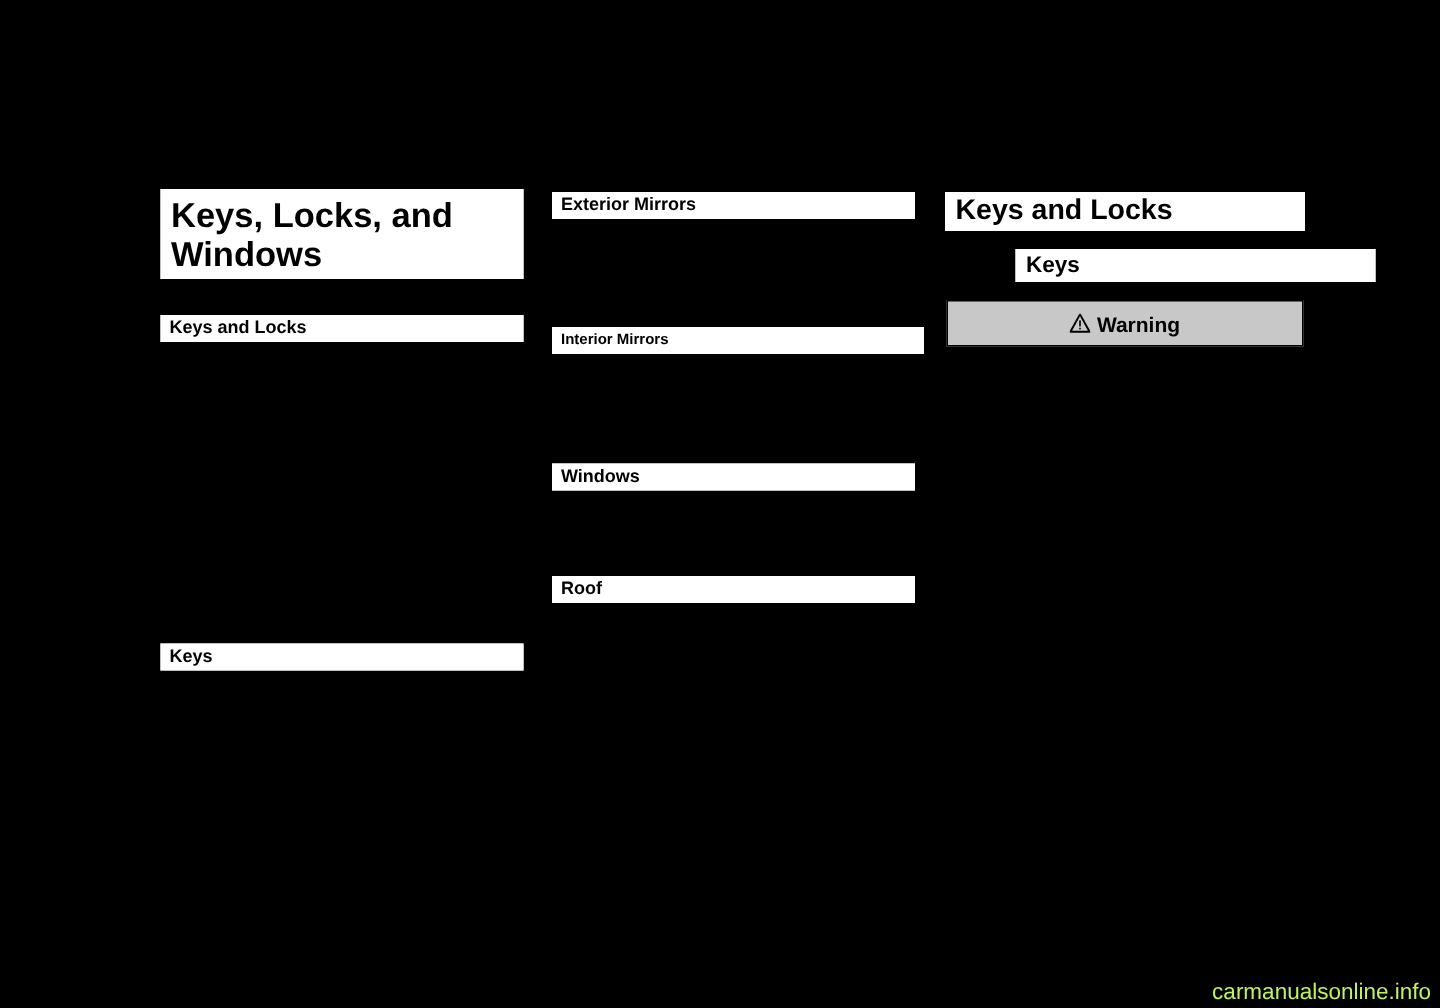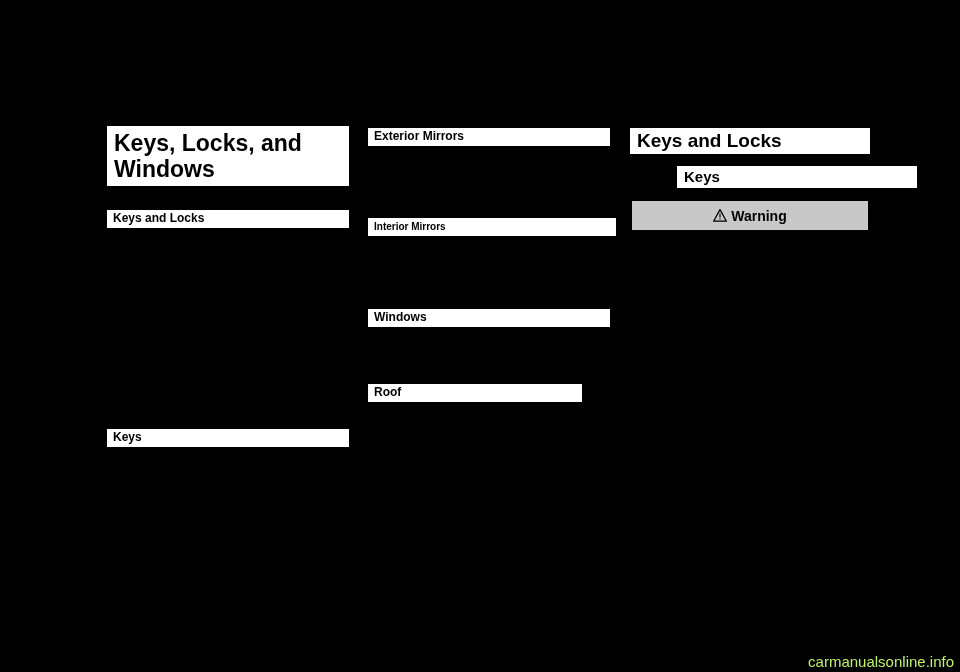--- a/index.html
+++ b/index.html
@@ -71,21 +71,21 @@
   }
   #sec-interior-mirrors {
     left: 368px; top: 218px; width: 248px; height: 18px;
     padding-left: 5px; font-size: 10px;
   }
   #sec-windows {
     left: 368px; top: 309px; width: 242px; height: 18px;
     padding-left: 5px; font-size: 12px;
   }
   #sec-roof {
-    left: 368px; top: 384px; width: 214px; height: 18px;
+    left: 368px; top: 384px; width: 242px; height: 18px;
     padding-left: 5px; font-size: 12px;
   }
 
   
   #col3-title {
     left: 630px; top: 128px; width: 240px; height: 26px;
     padding-left: 6px; font-size: 19px;
   }
   #sec-keys {
     left: 630px; top: 166px; width: 240px; height: 22px;

